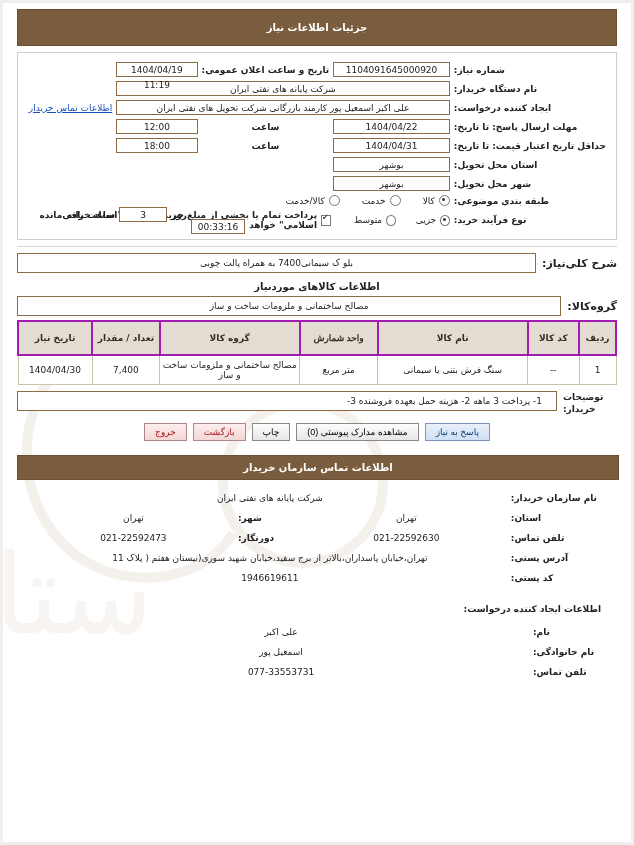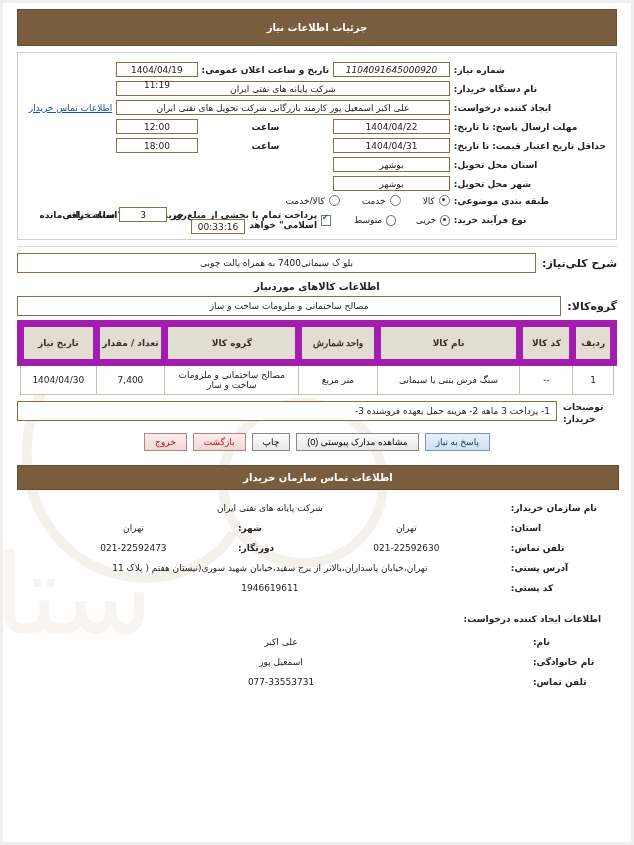--- a/index.html
+++ b/index.html
@@ -111,39 +111,39 @@
     text-align:center;font-weight:bold;font-size:10px;margin:8px 0 4px 0;
   }
   table.grid{
     width:calc(100% - 28px);
     margin:4px 14px 0 14px;
     border-collapse:collapse;
     background:#fff;
   }
   table.grid th{
     background:#e2dcd3;
-    border:7px solid #a21caf;
+    border:2px solid #a21caf;
     font-size:9px;
     padding:11px 2px;
     font-weight:bold;
     color:#3a2d1d;
   }
   table.grid td{
     border:1px solid #c9c0ae;
     font-size:9px;
     padding:4px 2px;
     text-align:center;
   }
   .desc{
     display:flex;gap:6px;margin:6px 14px 0 14px;align-items:flex-start;
   }
   .desc .dlbl{font-weight:bold;font-size:9px;width:54px;text-align:left;line-height:12px;}
   .desc .dval{
     flex:1;border:1px solid #8d6b46;background:#fff;min-height:18px;
-    line-height:18px;font-size:9px;padding:0 6px;text-align:right;
+    line-height:18px;font-size:9px;padding:0 14px;text-align:right;
   }
   .btnrow{
     display:flex;justify-content:center;gap:6px;margin:8px 0 0 0;
   }
   .btn{
     border:1px solid #888;
     padding:3px 10px;
     font-size:9px;
     background:linear-gradient(#fdfdfd,#e6e6e6);
     cursor:pointer;
@@ -186,21 +186,21 @@
 
   <div class="content">
 
     <div class="sectionbar">جزئیات اطلاعات نیاز</div>
 
     <div class="panel">
       <table class="form">
         <tbody>
             <tr>
           <td class="lbl">شماره نیاز:</td>
-          <td style="width:150px;font-style:italic;">
+          <td style="width:150px;">
                 <span class="fld">1104091645000920</span>
               </td>
           <td class="lbl" style="width:120px;">تاریخ و ساعت اعلان عمومی:</td>
           <td style="width:125px;">
                 <span class="fld">1404/04/19 11:19</span>
               </td>
           <td></td>
         </tr>
         <tr>
           <td class="lbl">نام دستگاه خریدار:</td>

